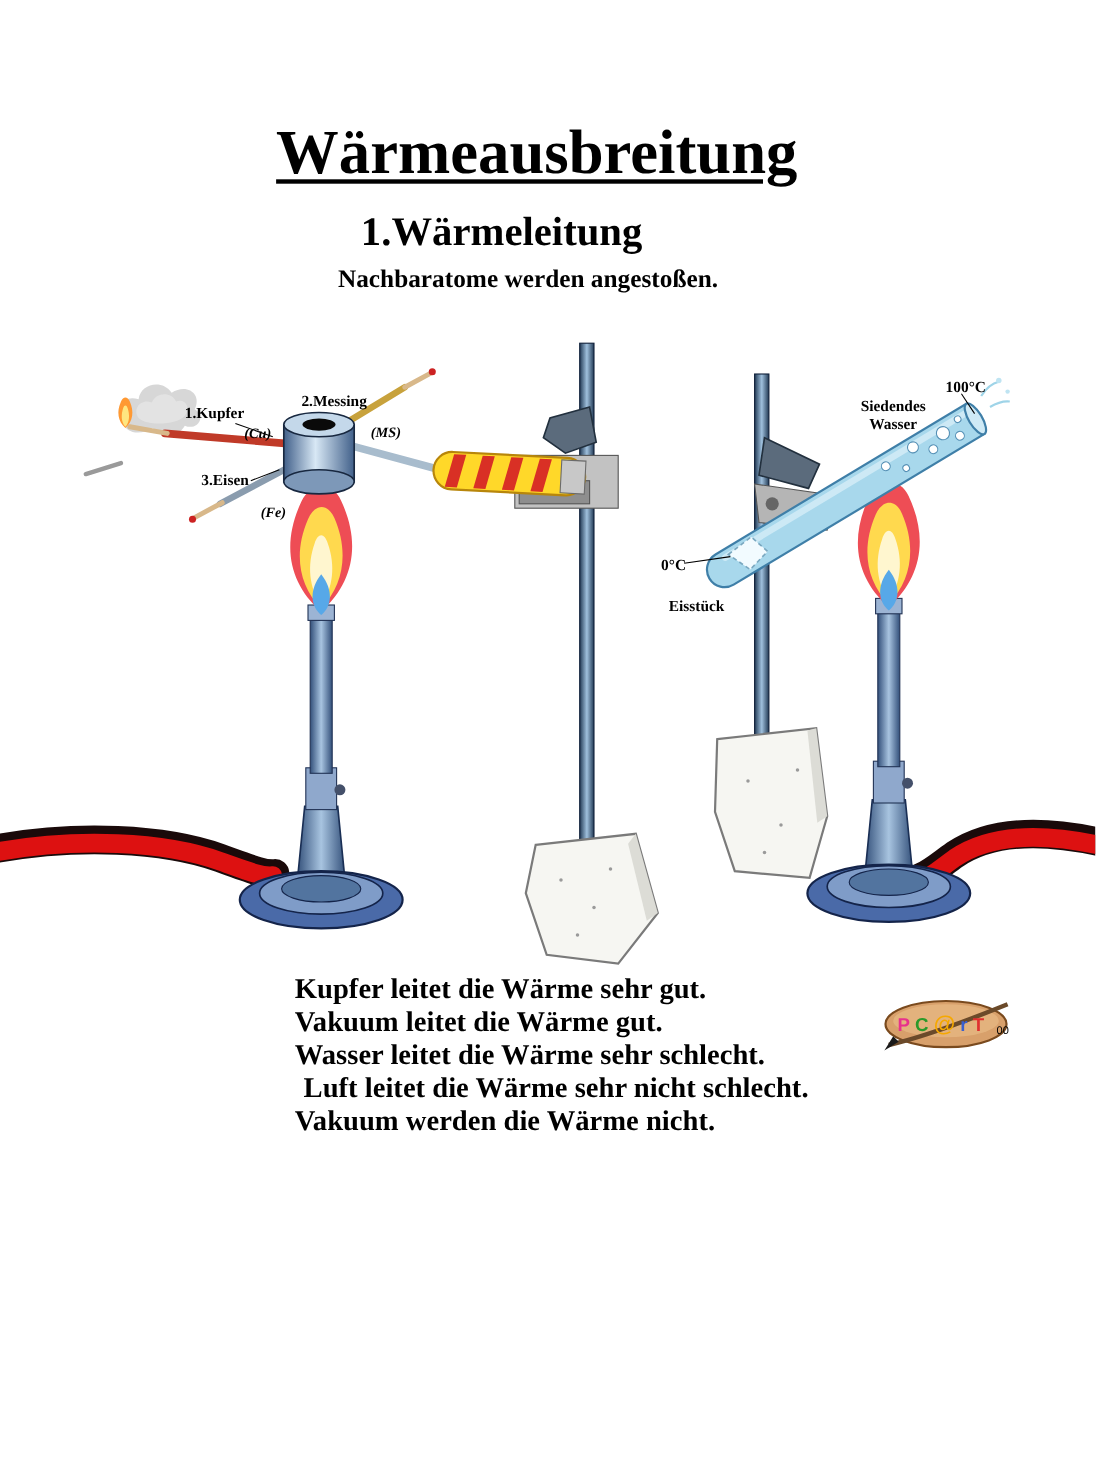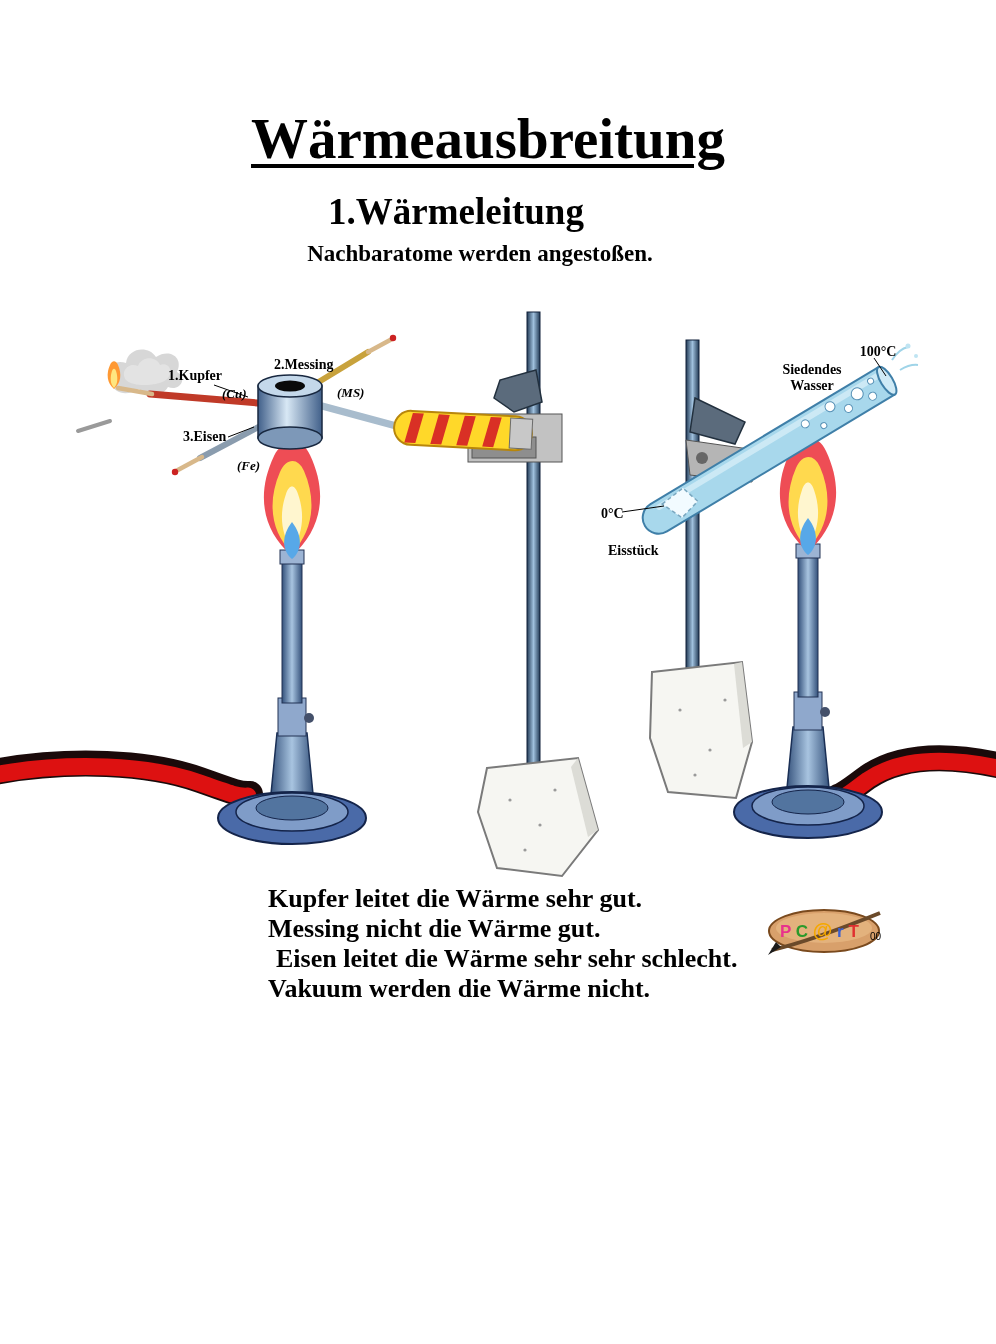--- a/index.html
+++ b/index.html
@@ -21,21 +21,21 @@
     font-size:23px;font-weight:bold;margin:0;
   }
   .diagram{position:absolute;top:290px;left:0;}
   .diagram text{font-family:"Liberation Serif",serif;font-weight:bold;fill:#000;}
   .conclusions{
     position:absolute;top:884px;left:268px;
     font-size:26px;font-weight:bold;line-height:30px;
   }
   .conclusions p{margin:0;white-space:nowrap;}
   .conclusions p.indent{padding-left:8px;}
-  .logo{position:absolute;top:900px;left:766px;width:125px;height:58px;}
+  .logo{position:absolute;top:900px;left:802px;width:125px;height:58px;}
 </style>
 </head>
 <body>
 
 <div class="page">
 
   <h1 class="title">Wärmeausbreitung</h1>
   <h2 class="subtitle">1.Wärmeleitung</h2>
   <p class="tagline">Nachbaratome werden angestoßen.</p>
 
@@ -206,22 +206,23 @@
       <text x="812" y="84" text-anchor="middle">Siedendes</text>
       <text x="812" y="100" text-anchor="middle">Wasser</text>
       <text x="878" y="66" text-anchor="middle">100°C</text>
       <text x="601" y="228">0°C</text>
       <text x="608" y="265">Eisstück</text>
     </g>
   </svg>
 
   <div class="conclusions">
     <p>Kupfer leitet die Wärme sehr gut.</p>
-    <p>Messing nicht die Wärme gut.</p>
-    <p class="indent">Eisen leitet die Wärme sehr sehr schlecht.</p>
+    <p>Vakuum leitet die Wärme gut.</p>
+    <p>Wasser leitet die Wärme sehr schlecht.</p>
+    <p class="indent">Luft leitet die Wärme sehr nicht schlecht.</p>
     <p>Vakuum werden die Wärme nicht.</p>
   </div>
 
   <div class="logo">
     <svg width="125" height="58" viewBox="0 0 125 58">
       <ellipse cx="58" cy="31" rx="55" ry="21" fill="#d8a06b" stroke="#7a4a1e" stroke-width="2"></ellipse>
       <ellipse cx="58" cy="28" rx="48" ry="15" fill="#e8b985" opacity="0.7"></ellipse>
       <path d="M6,50 C32,44 72,30 114,13" stroke="#6b4a2a" stroke-width="4" fill="none"></path>
       <path d="M2,55 L15,47 L10,42 Z" fill="#1a1a1a"></path>
       <text x="14" y="37" font-size="17" font-weight="bold" font-family="Liberation Sans, sans-serif">

